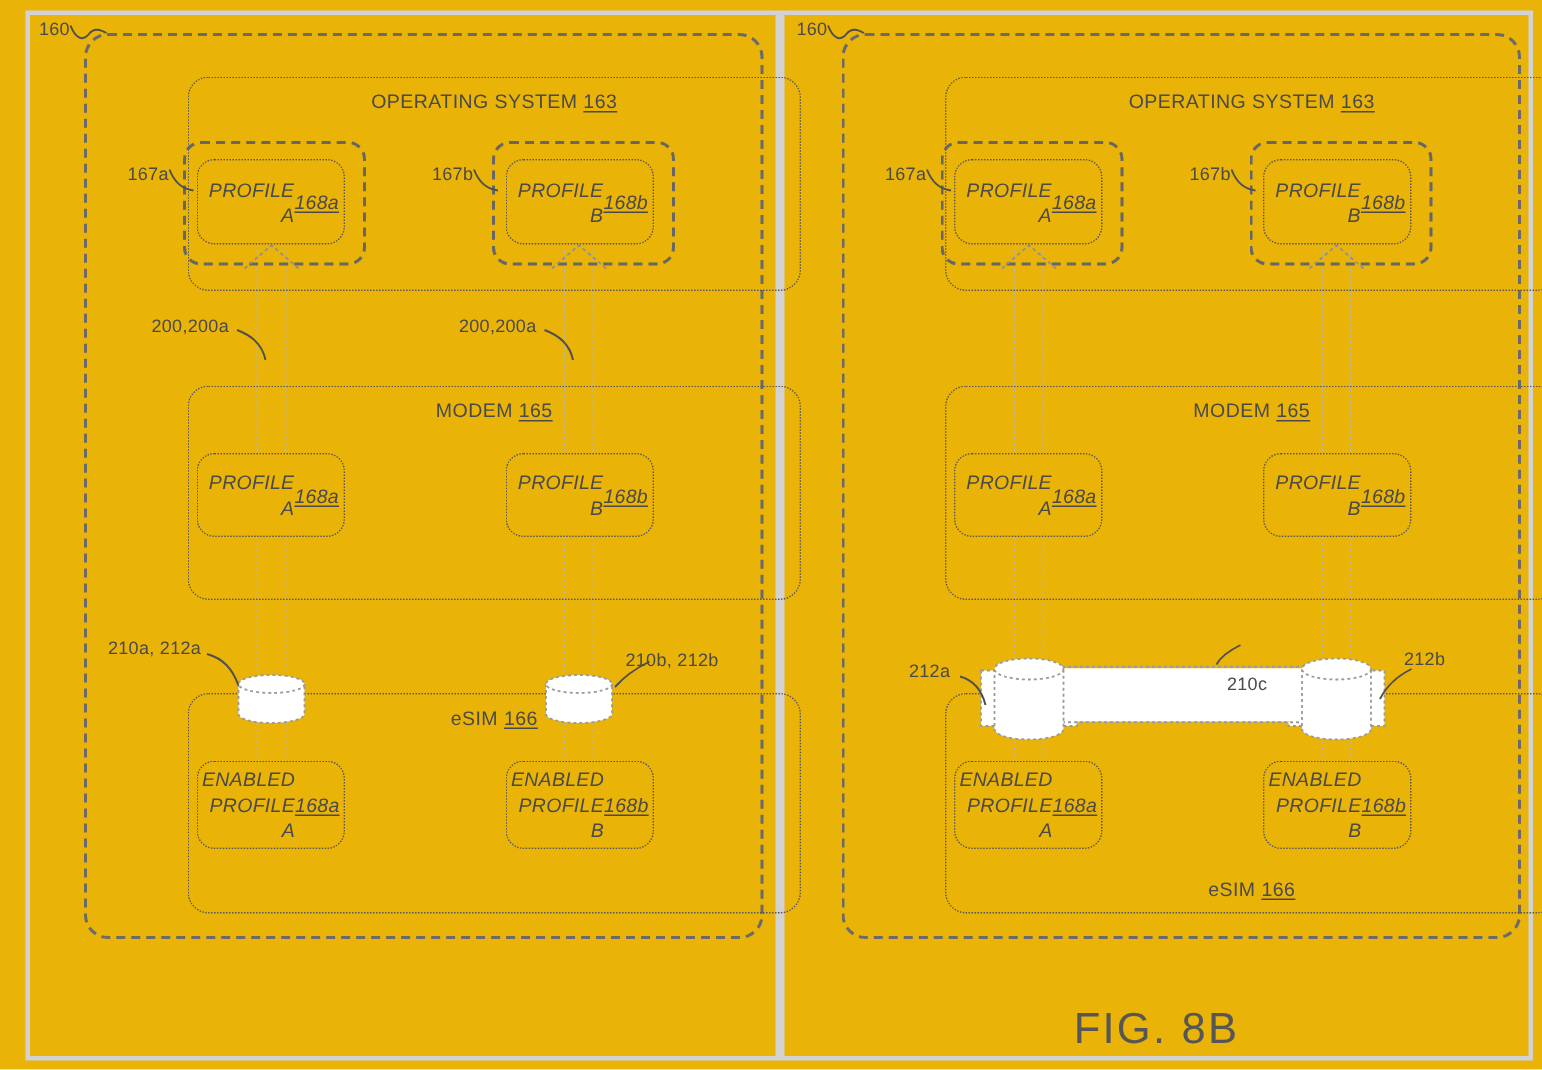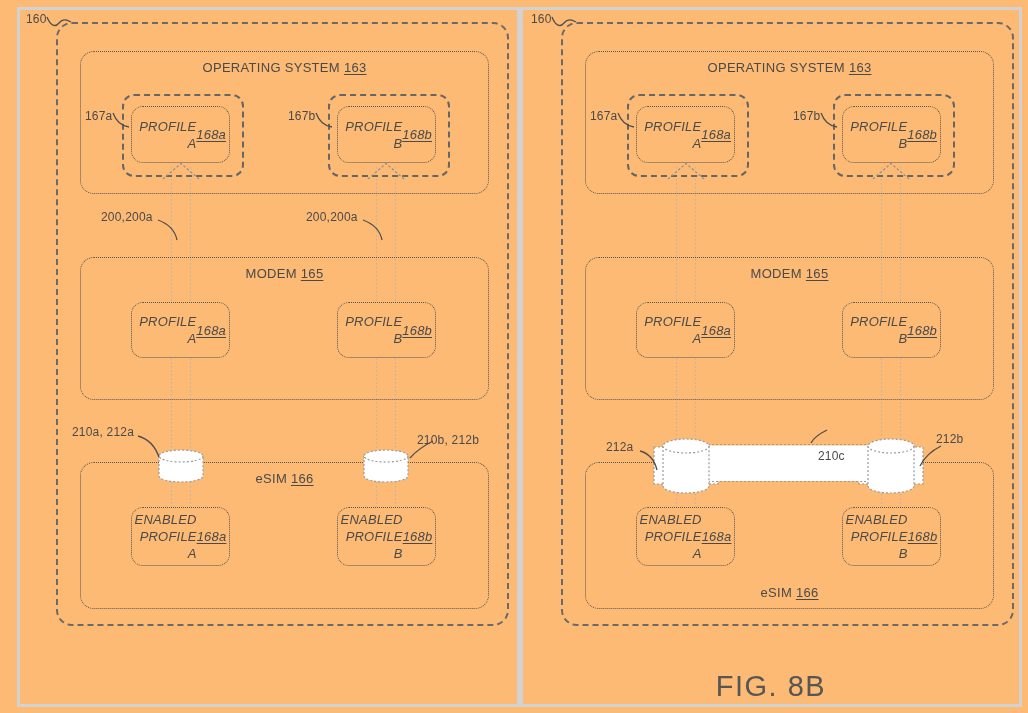--- a/index.html
+++ b/index.html
@@ -1,27 +1,28 @@
 <!DOCTYPE html>
 <html><head>
 <meta charset="utf-8">
 <style>
   html,body{margin:0;padding:0;background:#ffffff;}
   #stage{
-    position:relative;width:1028px;height:713px;background:#fdba74;
+    position:relative;width:1028px;height:713px;background:#eab308;
     font-family:"Liberation Sans", sans-serif;color:#4a4a4a;overflow:hidden;
   }
   .frame{position:absolute;border:3px solid #d2d2d2;background:transparent;}
   svg.layer{position:absolute;left:0;top:0;}
   .outer-dashed{
     position:absolute;border:2px dashed #6a6a6a;border-radius:16px;z-index:2;
   }
   .big-box{
     position:absolute;border:1.5px dotted #555;border-radius:14px;z-index:2;
     background:transparent;
+    margin-left:45px;
   }
   .dash-box{
     position:absolute;border:2px dashed #666;border-radius:12px;z-index:2;
   }
   .profile-box{
     position:absolute;border:1.5px dotted #555;border-radius:12px;z-index:2;
     display:flex;flex-direction:row;align-items:center;justify-content:center;
     text-align:right;font-size:13px;line-height:17px;letter-spacing:.2px;
     padding:2px 3px;box-sizing:border-box;font-style:italic;
   }

